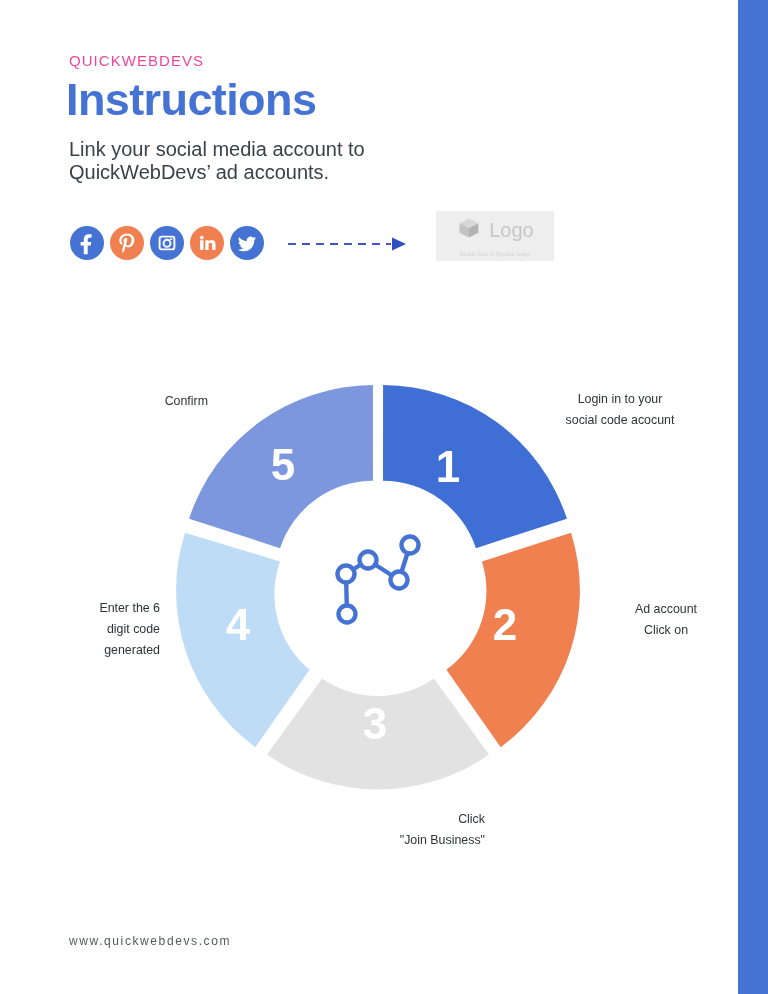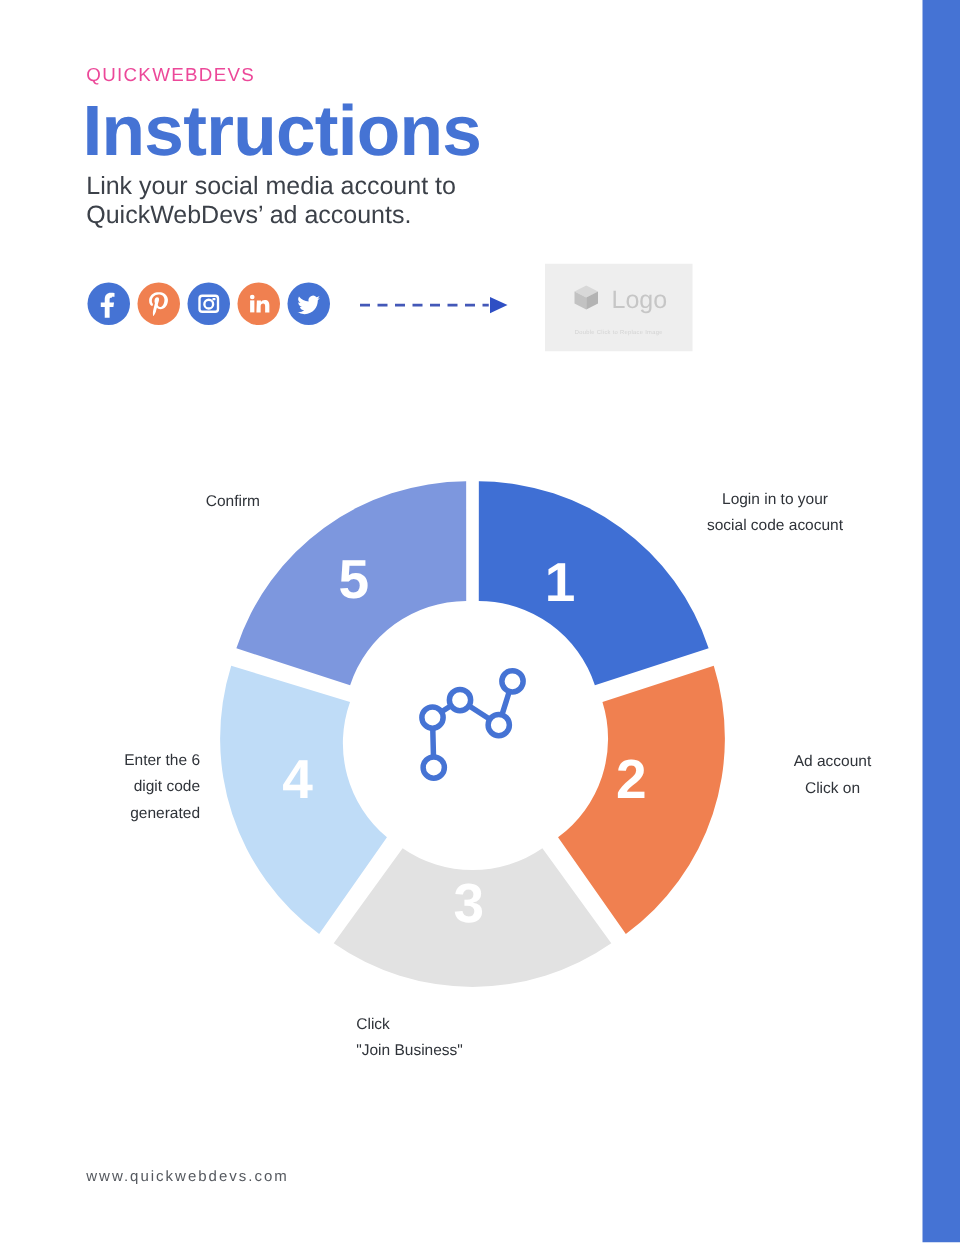--- a/index.html
+++ b/index.html
@@ -38,21 +38,21 @@
     top: 52px;
     font-size: 15px;
     letter-spacing: 1.05px;
     color: #ec4899;
     font-weight: 400;
   }
   .title {
     position: absolute;
     left: 66px;
     top: 76px;
-    font-size: 57px;
+    font-size: 45px;
     font-weight: bold;
     color: #4573d4;
     letter-spacing: -0.6px;
     line-height: 1.05;
   }
   .subtitle {
     position: absolute;
     left: 69px;
     top: 138px;
     font-size: 20px;
@@ -87,21 +87,21 @@
     width: 120px;
     height: 24px;
   }
 
   
   .logo-box {
     position: absolute;
     left: 436px;
     top: 211px;
     width: 118px;
-    height: 70px;
+    height: 50px;
     background: #eeeeee;
     display: flex;
     flex-direction: column;
     align-items: center;
     justify-content: center;
   }
   .logo-inner {
     display: flex;
     align-items: center;
     gap: 7px;
@@ -140,21 +140,21 @@
   
   .callout {
     position: absolute;
     font-size: 12.4px;
     font-weight: normal;
     color: #2f3339;
     line-height: 21px;
   }
   .callout.right { text-align: center; }
   .callout.left  { text-align: right; }
-  .callout.center{ text-align: left; }
+  .callout.center{ text-align: right; }
 
   
   .footer {
     position: absolute;
     left: 69px;
     top: 934px;
     font-size: 12px;
     letter-spacing: 1.6px;
     color: #55595f;
   }

